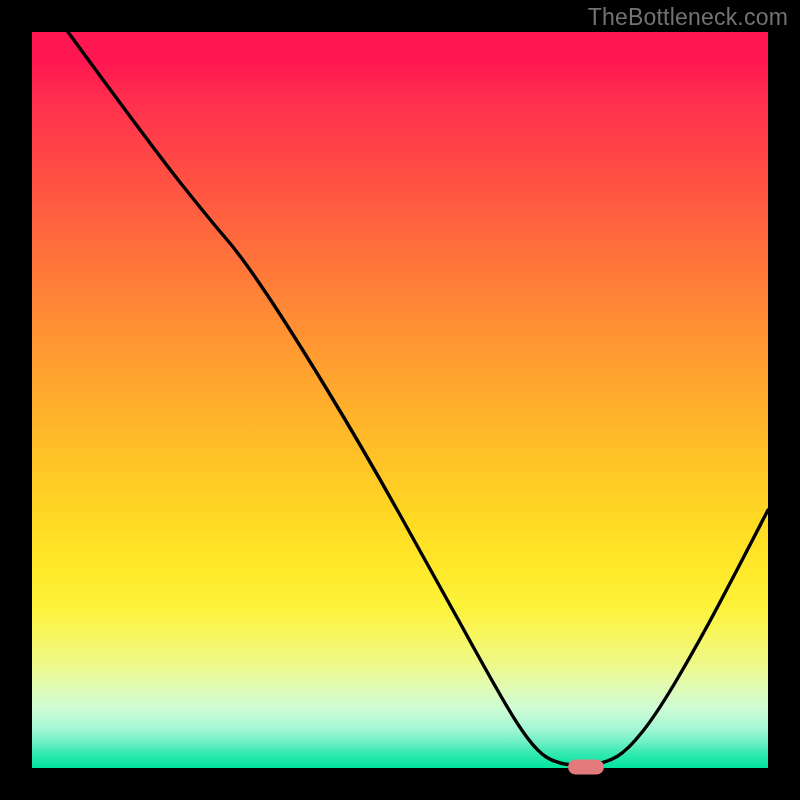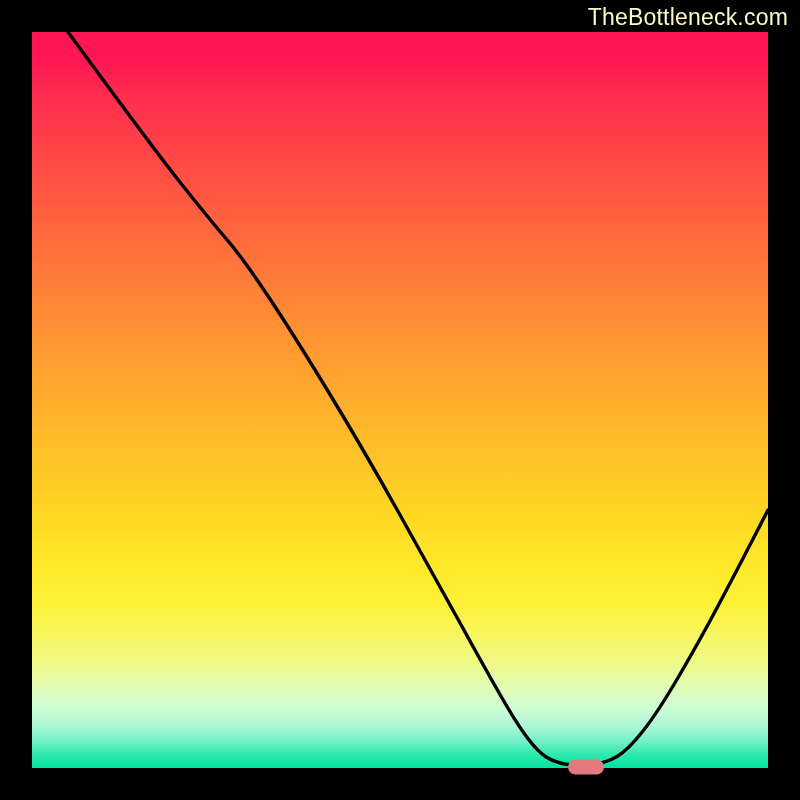--- a/index.html
+++ b/index.html
@@ -14,21 +14,21 @@
     position: relative;
     width: 800px;
     height: 800px;
   }
   .watermark {
     position: absolute;
     top: 4px;
     right: 12px;
     font-family: Arial, Helvetica, sans-serif;
     font-size: 23px;
-    color: #fef9c3;
+    color: #737373;
     letter-spacing: 0.2px;
     font-weight: 500;
   }
   .plot-area {
     position: absolute;
     left: 32px;
     top: 32px;
     width: 736px;
     height: 736px;
     background: linear-gradient(to bottom,

